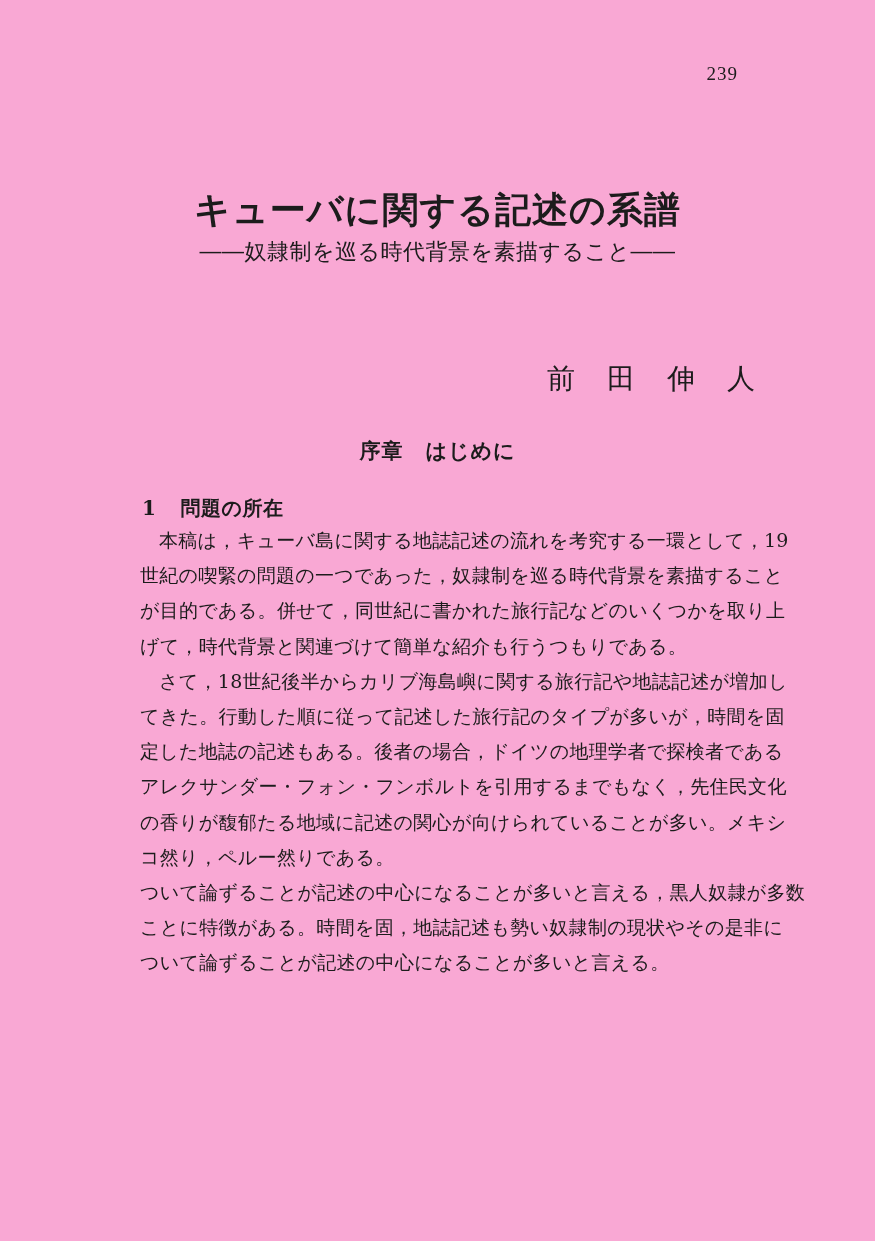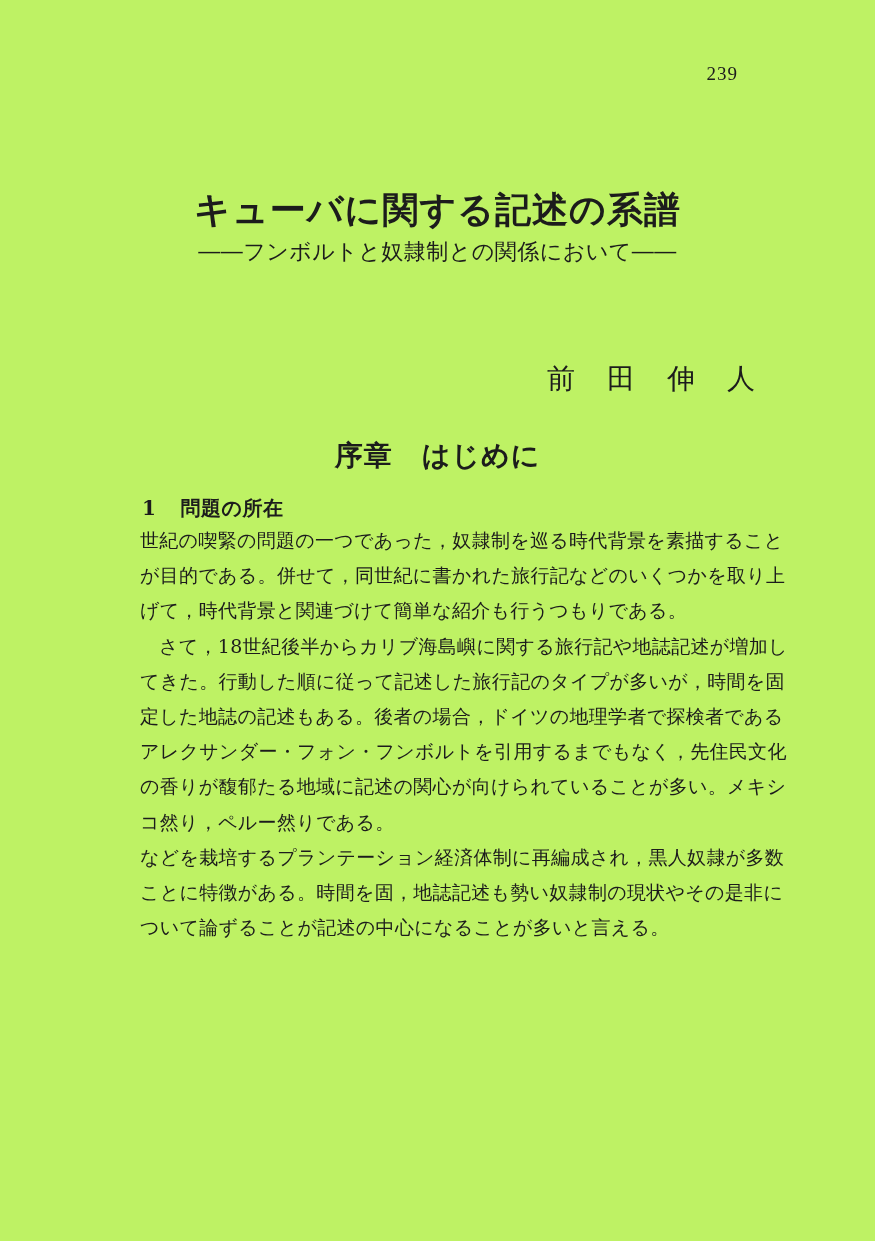--- a/index.html
+++ b/index.html
@@ -4,21 +4,21 @@
 <style>
   html, body {
     margin: 0;
     padding: 0;
     background: #ffffff;
   }
   .page {
     position: relative;
     width: 875px;
     height: 1241px;
-    background: #bef264;
+    background: #f9a8d4;
     color: #1c1c1c;
     font-family: "DejaVu Serif", "Liberation Serif", serif;
     overflow: hidden;
   }
   .page-number {
     position: absolute;
     top: 63px;
     right: 137px;
     font-size: 19px;
     letter-spacing: 1px;
@@ -51,21 +51,21 @@
     font-size: 28px;
     letter-spacing: 2px;
     white-space: nowrap;
   }
   .chapter-heading {
     position: absolute;
     top: 437px;
     left: 0;
     width: 100%;
     text-align: center;
-    font-size: 28px;
+    font-size: 21px;
     font-weight: bold;
     letter-spacing: 1px;
     white-space: nowrap;
   }
   .section-heading {
     position: absolute;
     top: 489px;
     left: 142px;
     font-size: 20px;
     font-weight: bold;
@@ -96,41 +96,42 @@
 </style>
 </head>
 <body>
 
 <div class="page">
 
   <div class="page-number">239</div>
 
   <h1 class="doc-title">キューバに関する記述の系譜</h1>
 
-  <div class="doc-subtitle">――フンボルトと奴隷制との関係において――</div>
+  <div class="doc-subtitle">――奴隷制を巡る時代背景を素描すること――</div>
 
   <div class="author">前　田　伸　人</div>
 
   <div class="chapter-heading">序章　はじめに</div>
 
   <div class="section-heading">
     <span class="sec-num">1</span><span>問題の所在</span>
   </div>
 
   <div class="body-text">
 
+    <div class="line first">本稿は，キューバ島に関する地誌記述の流れを考究する一環として，19</div>
     <div class="line">世紀の喫緊の問題の一つであった，奴隷制を巡る時代背景を素描すること</div>
     <div class="line">が目的である。併せて，同世紀に書かれた旅行記などのいくつかを取り上</div>
     <div class="line">げて，時代背景と関連づけて簡単な紹介も行うつもりである。</div>
 
     <div class="line first">さて，18世紀後半からカリブ海島嶼に関する旅行記や地誌記述が増加し</div>
     <div class="line">てきた。行動した順に従って記述した旅行記のタイプが多いが，時間を固</div>
     <div class="line">定した地誌の記述もある。後者の場合，ドイツの地理学者で探検者である</div>
     <div class="line">アレクサンダー・フォン・フンボルトを引用するまでもなく，先住民文化</div>
     <div class="line">の香りが馥郁たる地域に記述の関心が向けられていることが多い。メキシ</div>
     <div class="line">コ然り，ペルー然りである。</div>
 
-    <div class="line">などを栽培するプランテーション経済体制に再編成され，黒人奴隷が多数</div>
+    <div class="line">ついて論ずることが記述の中心になることが多いと言える，黒人奴隷が多数</div>
     <div class="line">ことに特徴がある。時間を固，地誌記述も勢い奴隷制の現状やその是非に</div>
     <div class="line">ついて論ずることが記述の中心になることが多いと言える。</div>
   </div>
 
 </div>
 
 </body></html>

